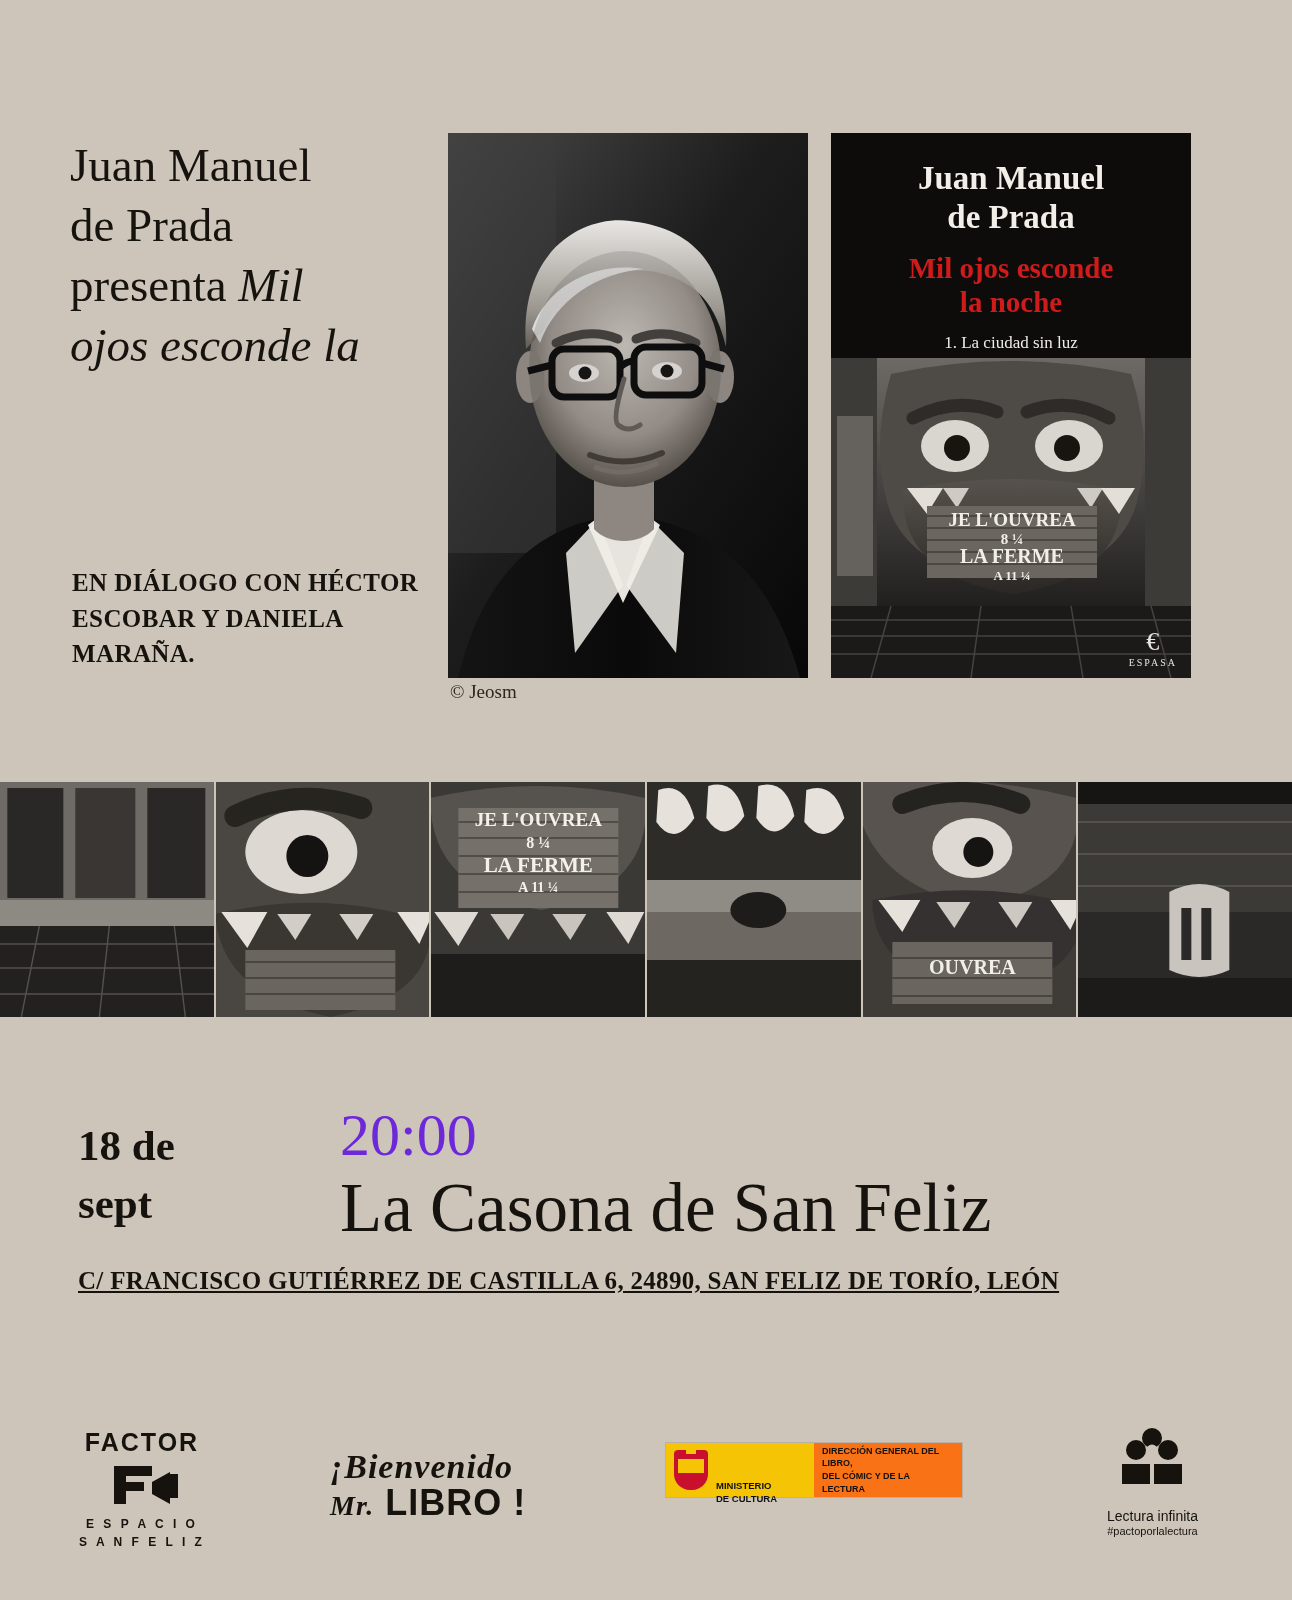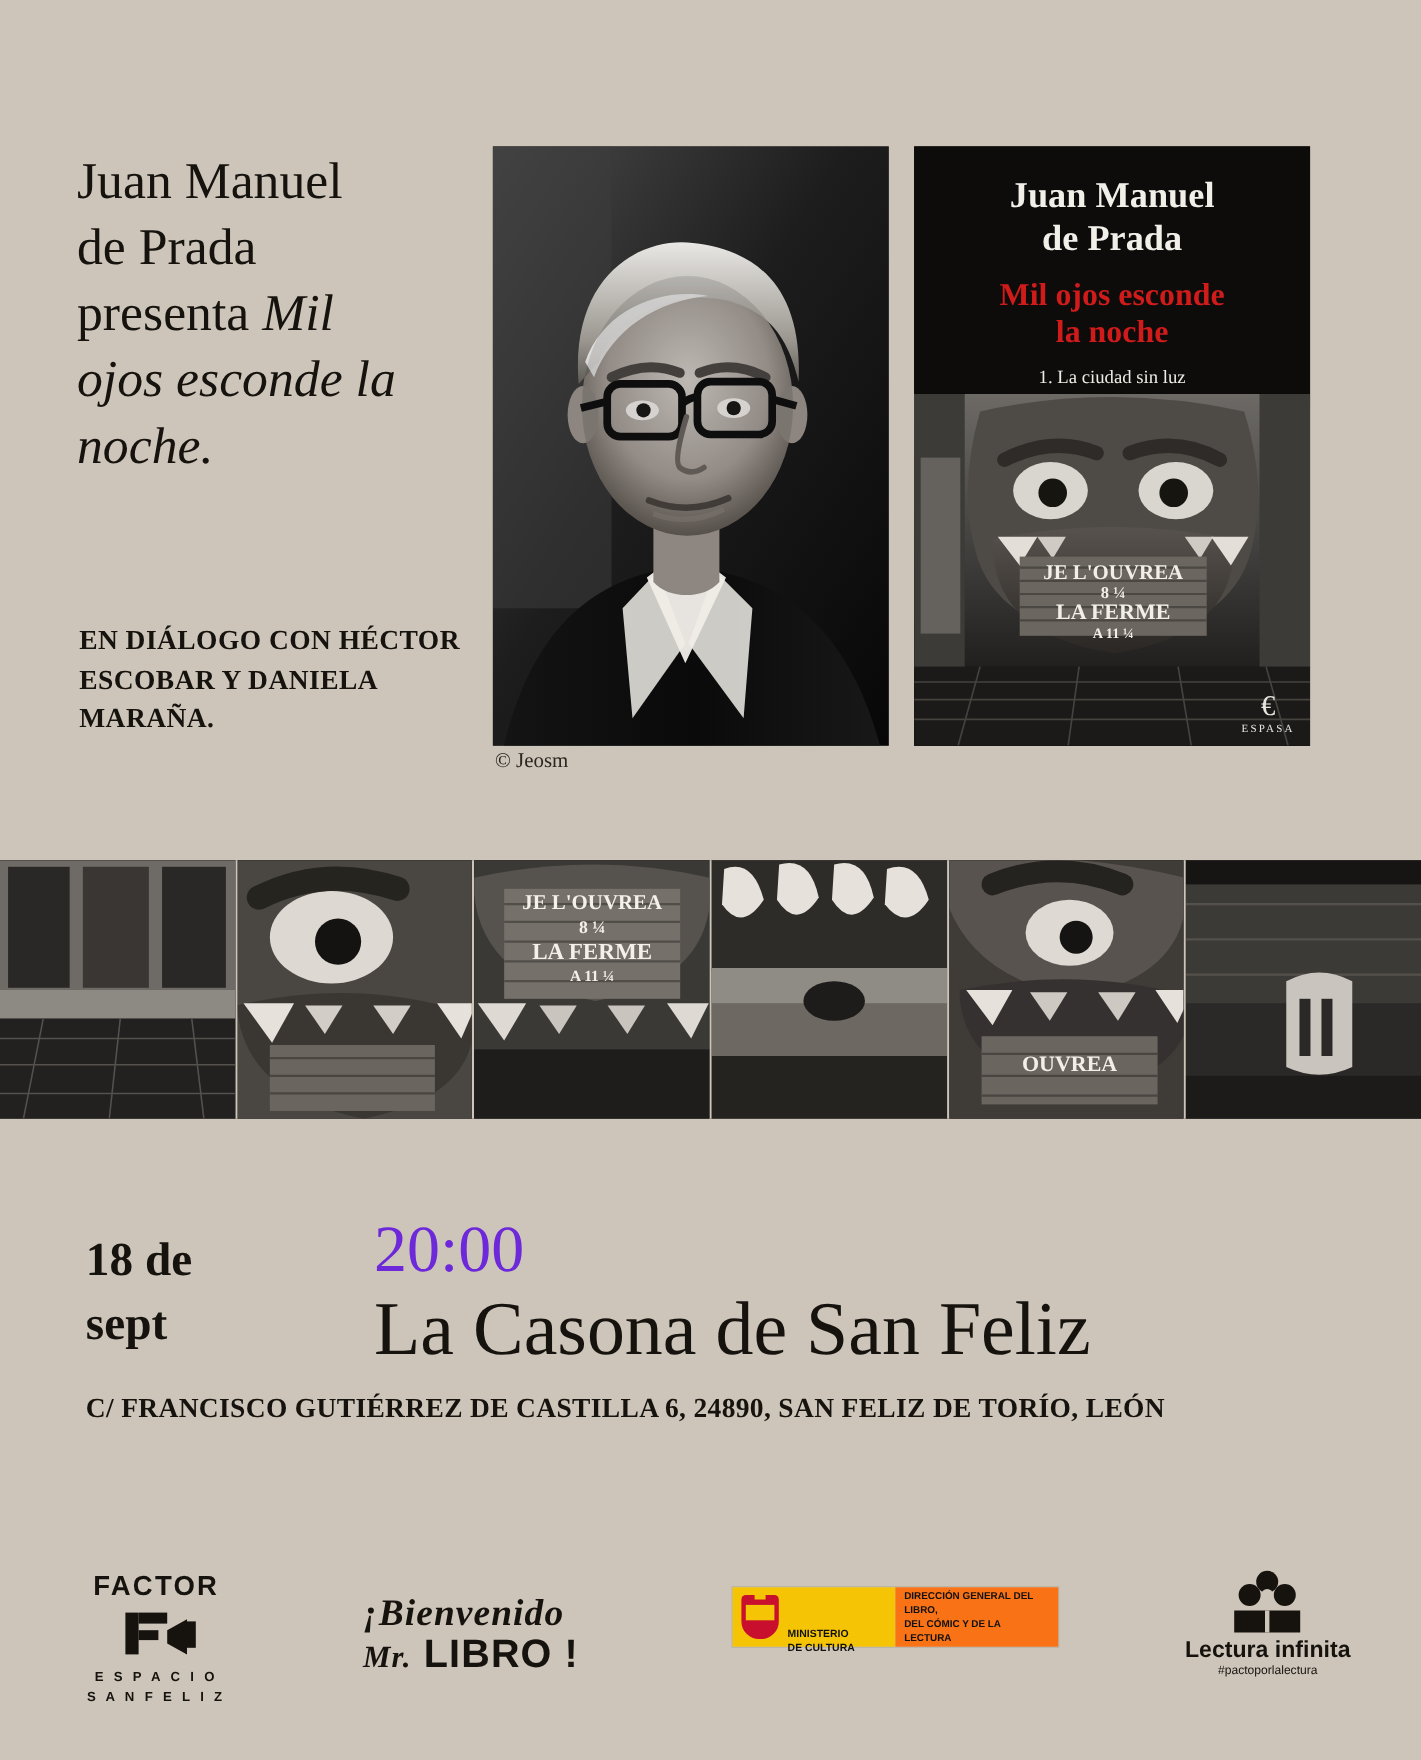--- a/index.html
+++ b/index.html
@@ -190,20 +190,21 @@
   }
   .address {
     position: absolute;
     left: 78px;
     top: 250px;
     font-family: "Liberation Serif", serif;
     font-weight: bold;
     font-size: 25px;
     letter-spacing: 0.3px;
     color: #16130f;
+    text-decoration: underline;
   }
 
   
   .logos {
     position: absolute;
     left: 0;
     top: 1400px;
     width: 1292px;
     height: 200px;
   }
@@ -321,23 +322,22 @@
     position: absolute;
     left: 1060px;
     top: 26px;
     width: 185px;
     text-align: center;
     color: #16130f;
   }
   .ll-glyph { height: 62px; position: relative; }
   .ll-name {
     font-family: "Liberation Sans", sans-serif;
-    font-size: 21px;
-    margin-top: 0;
-    font-weight: bold;
+    font-size: 14px;
+    margin-top: 20px;
   }
   .ll-tag {
     font-family: "Liberation Sans", sans-serif;
     font-size: 11px;
     margin-top: 1px;
   }
 </style>
 </head>
 <body>
 
@@ -345,21 +345,20 @@
 
   <div class="top">
 
     <div class="headline">
       <div>Juan Manuel</div>
       <div>de Prada</div>
       <div>
         <span>presenta </span><span class="italic">Mil</span>
       </div>
       <div class="italic">ojos esconde la</div>
-      <div class="italic">noche.</div>
     </div>
 
     <div class="dialogo">EN DIÁLOGO CON HÉCTOR ESCOBAR Y DANIELA MARAÑA.</div>
 
     <div class="portrait">
       <svg width="360" height="545" viewBox="0 0 360 545">
         <defs>
           <linearGradient id="bgp" x1="0" y1="0" x2="1" y2="1">
             <stop offset="0%" stop-color="#4a4a4a"></stop>
             <stop offset="45%" stop-color="#1d1d1d"></stop>

